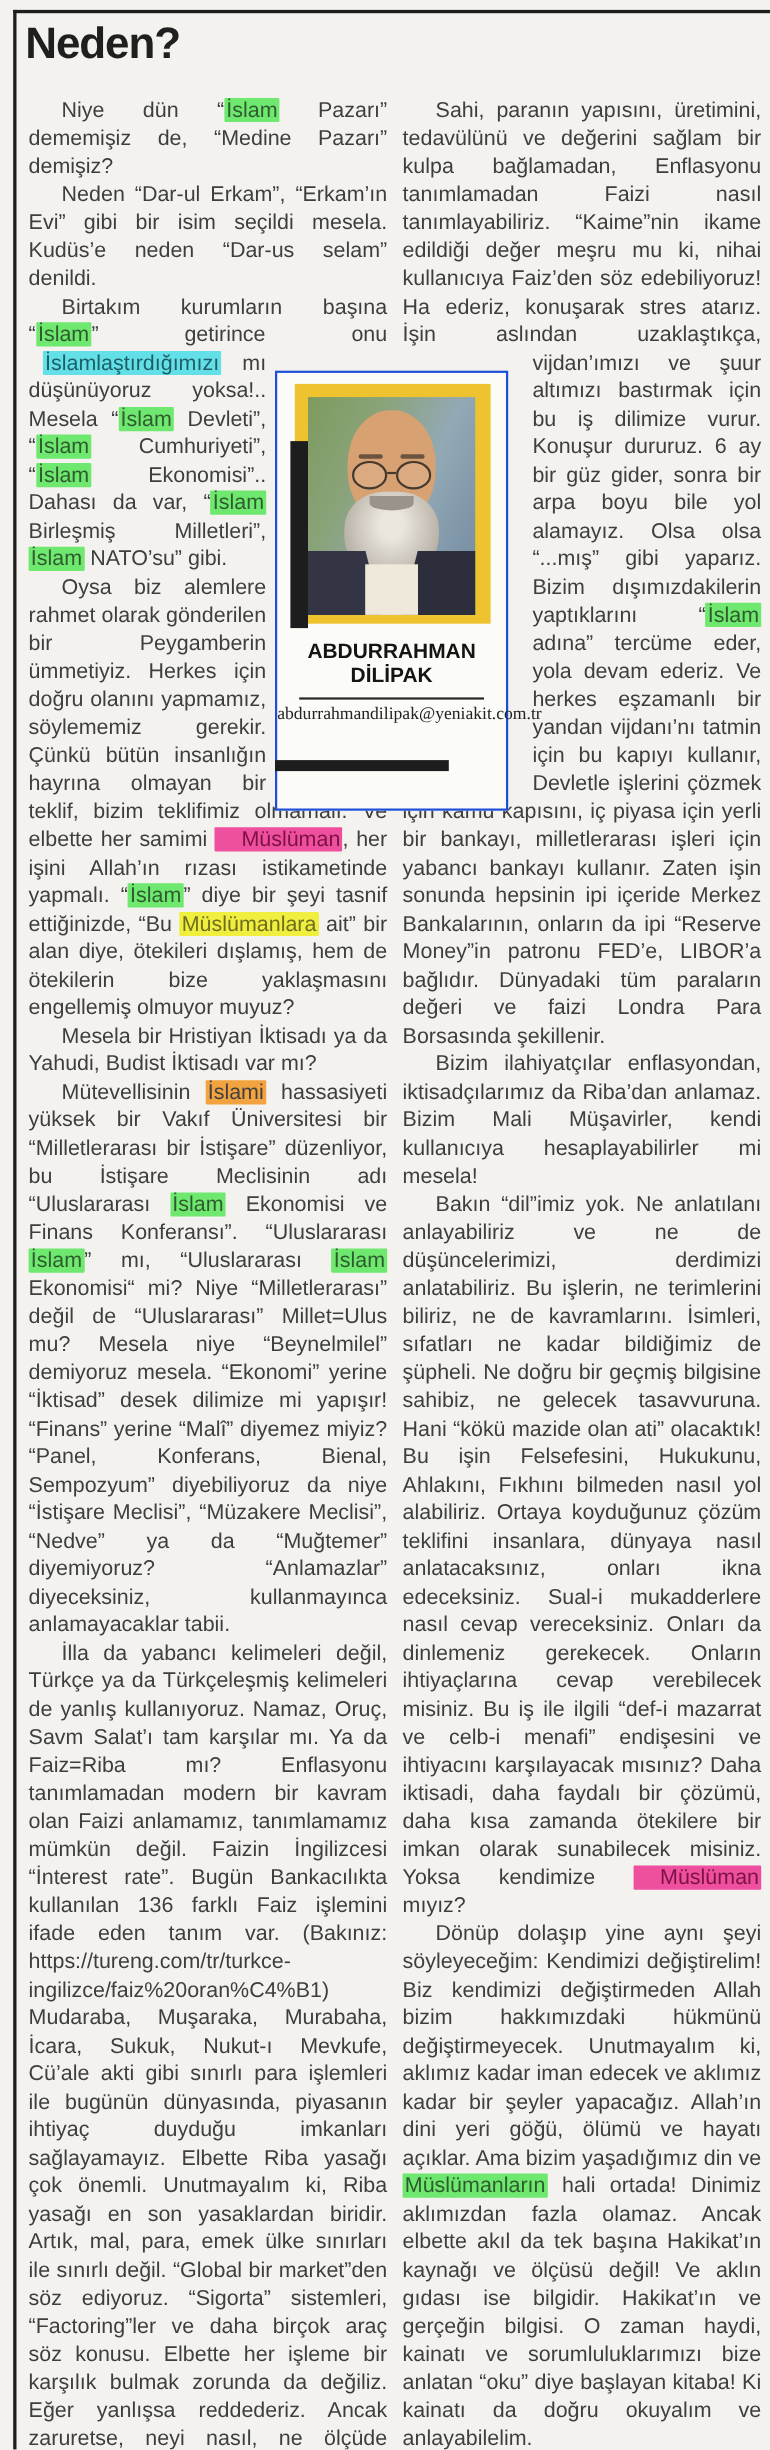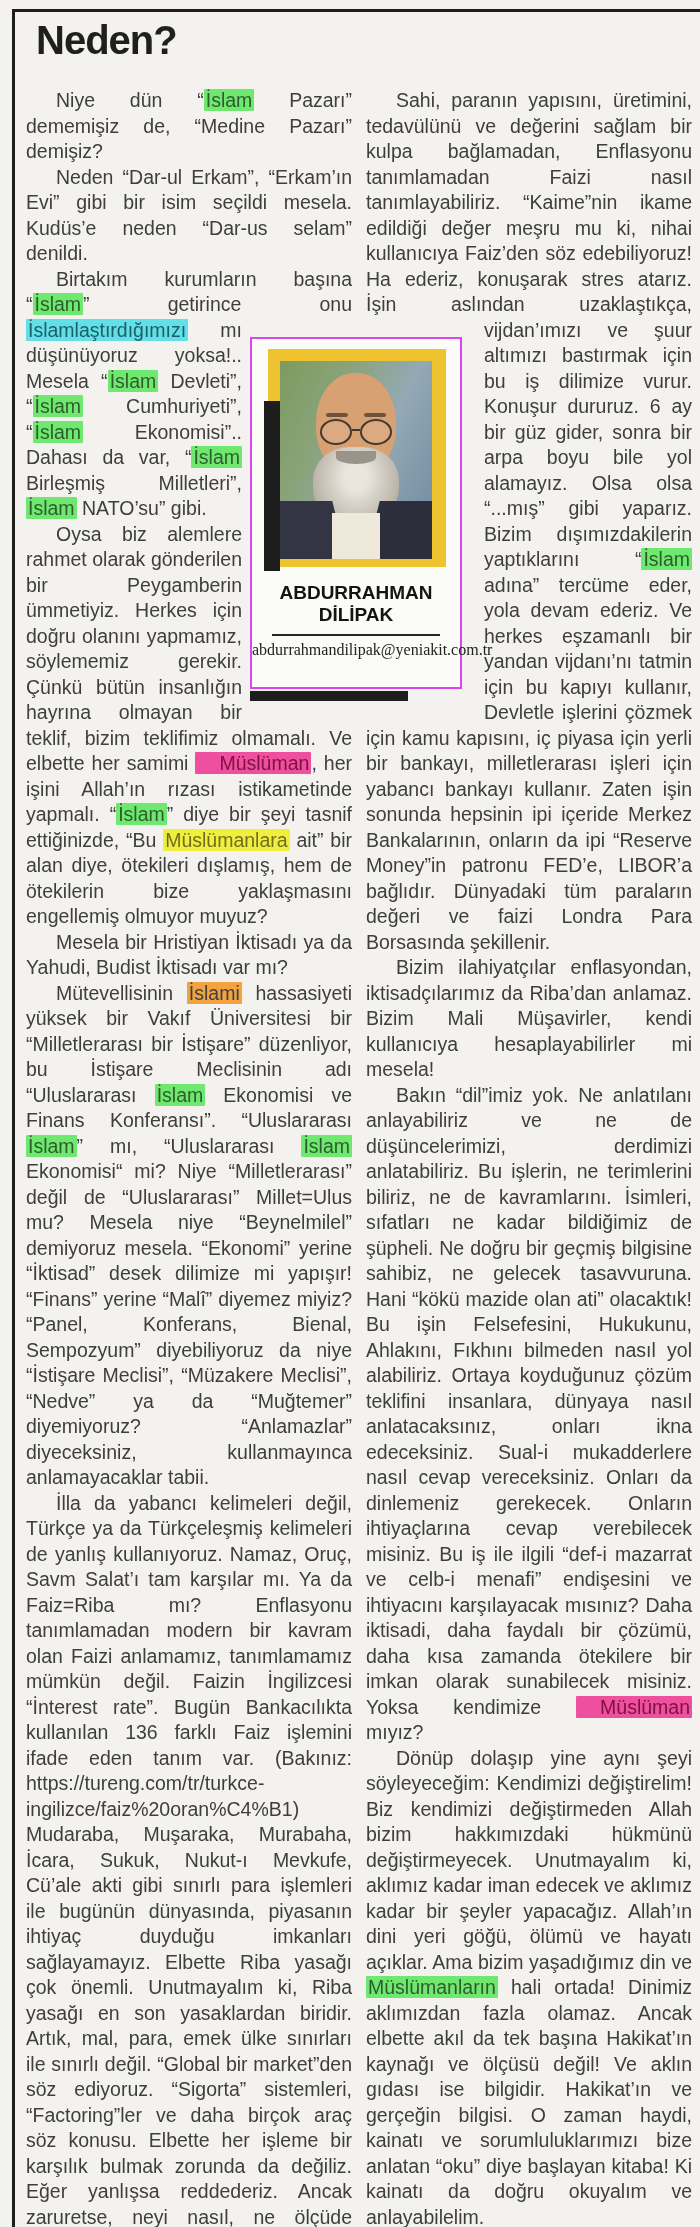--- a/index.html
+++ b/index.html
@@ -4,43 +4,43 @@
 <style>
   html,body{margin:0;padding:0;background:#f3f2ee;}
   .page{
     position:relative;width:700px;height:2227px;overflow:hidden;
     background:#f3f2ee;color:#3e3e3e;
     font-family:"Liberation Sans",sans-serif;
   }
   .border-top{position:absolute;left:12px;top:9px;width:688px;height:3px;background:#1e1e1e;}
   .border-left{position:absolute;left:12px;top:9px;width:3px;height:2218px;background:#1e1e1e;}
   .title{
-    position:absolute;left:36px;top:18px;margin:0;
+    position:absolute;left:23px;top:18px;margin:0;
     font-size:40px;font-weight:bold;color:#1f1f1f;letter-spacing:-1px;
   }
   .columns{
     position:absolute;left:26px;top:88px;width:666px;
     display:flex;gap:14px;
   }
   .col{width:326px;font-size:19.5px;line-height:25.5px;text-align:justify;}
   .para{margin:0;text-indent:30px;}
   
   .spacer-right{float:right;width:110px;height:446px;shape-outside:inset(51px 0 0 0);}
   .spacer-left{float:left;width:118px;height:622px;shape-outside:inset(247px 0 0 0);}
   
   .hl{padding:0 2px;border-radius:1px;}
   .hl-green{background:var(--hl-green,#6ee86e);color:#2f5c2f;}
-  .hl-cyan{background:var(--hl-cyan,#63dfe8);color:#1d5f66;}
+  .hl-cyan{background:var(--hl-cyan,#63dfe8);color:#1d5f66;margin-left:13px;}
   .hl-pink{background:var(--hl-pink,#ee4f9e);color:#7c1242;padding-left:24px;}
   .hl-yellow{background:var(--hl-yellow,#f0ee3e);color:#6f6f1e;}
   .hl-orange{background:var(--hl-orange,#f2a23e);color:#404040;margin-top:24px;}
   
   .author-box{
-    position:absolute;left:250px;top:337px;width:212px;height:352px;
-    background:#fbfbf8;border:2px solid #d946ef;box-sizing:border-box;
+    position:absolute;left:250px;top:337px;width:212px;height:400px;
+    background:#fbfbf8;border:2px solid #1d4ed8;box-sizing:border-box;
   }
   .author-bar{position:absolute;left:250px;top:691px;width:158px;height:10px;background:#1d1d1d;}
   .photo-frame{position:relative;width:100%;height:237px;}
   .frame-yellow{position:absolute;left:16px;top:10px;width:178px;height:218px;background:#efc22f;}
   .frame-black{position:absolute;left:12px;top:62px;width:16px;height:170px;background:#1d1d1d;}
   .portrait{
     position:absolute;left:28px;top:22px;width:152px;height:198px;overflow:hidden;
     background:linear-gradient(115deg,#7d9b5e 0%,#8aa37a 30%,#93a9b5 58%,#6f87a0 100%);
   }
   .head{position:absolute;left:36px;top:12px;width:80px;height:102px;background:#d8a172;border-radius:48% 48% 46% 46%;}

